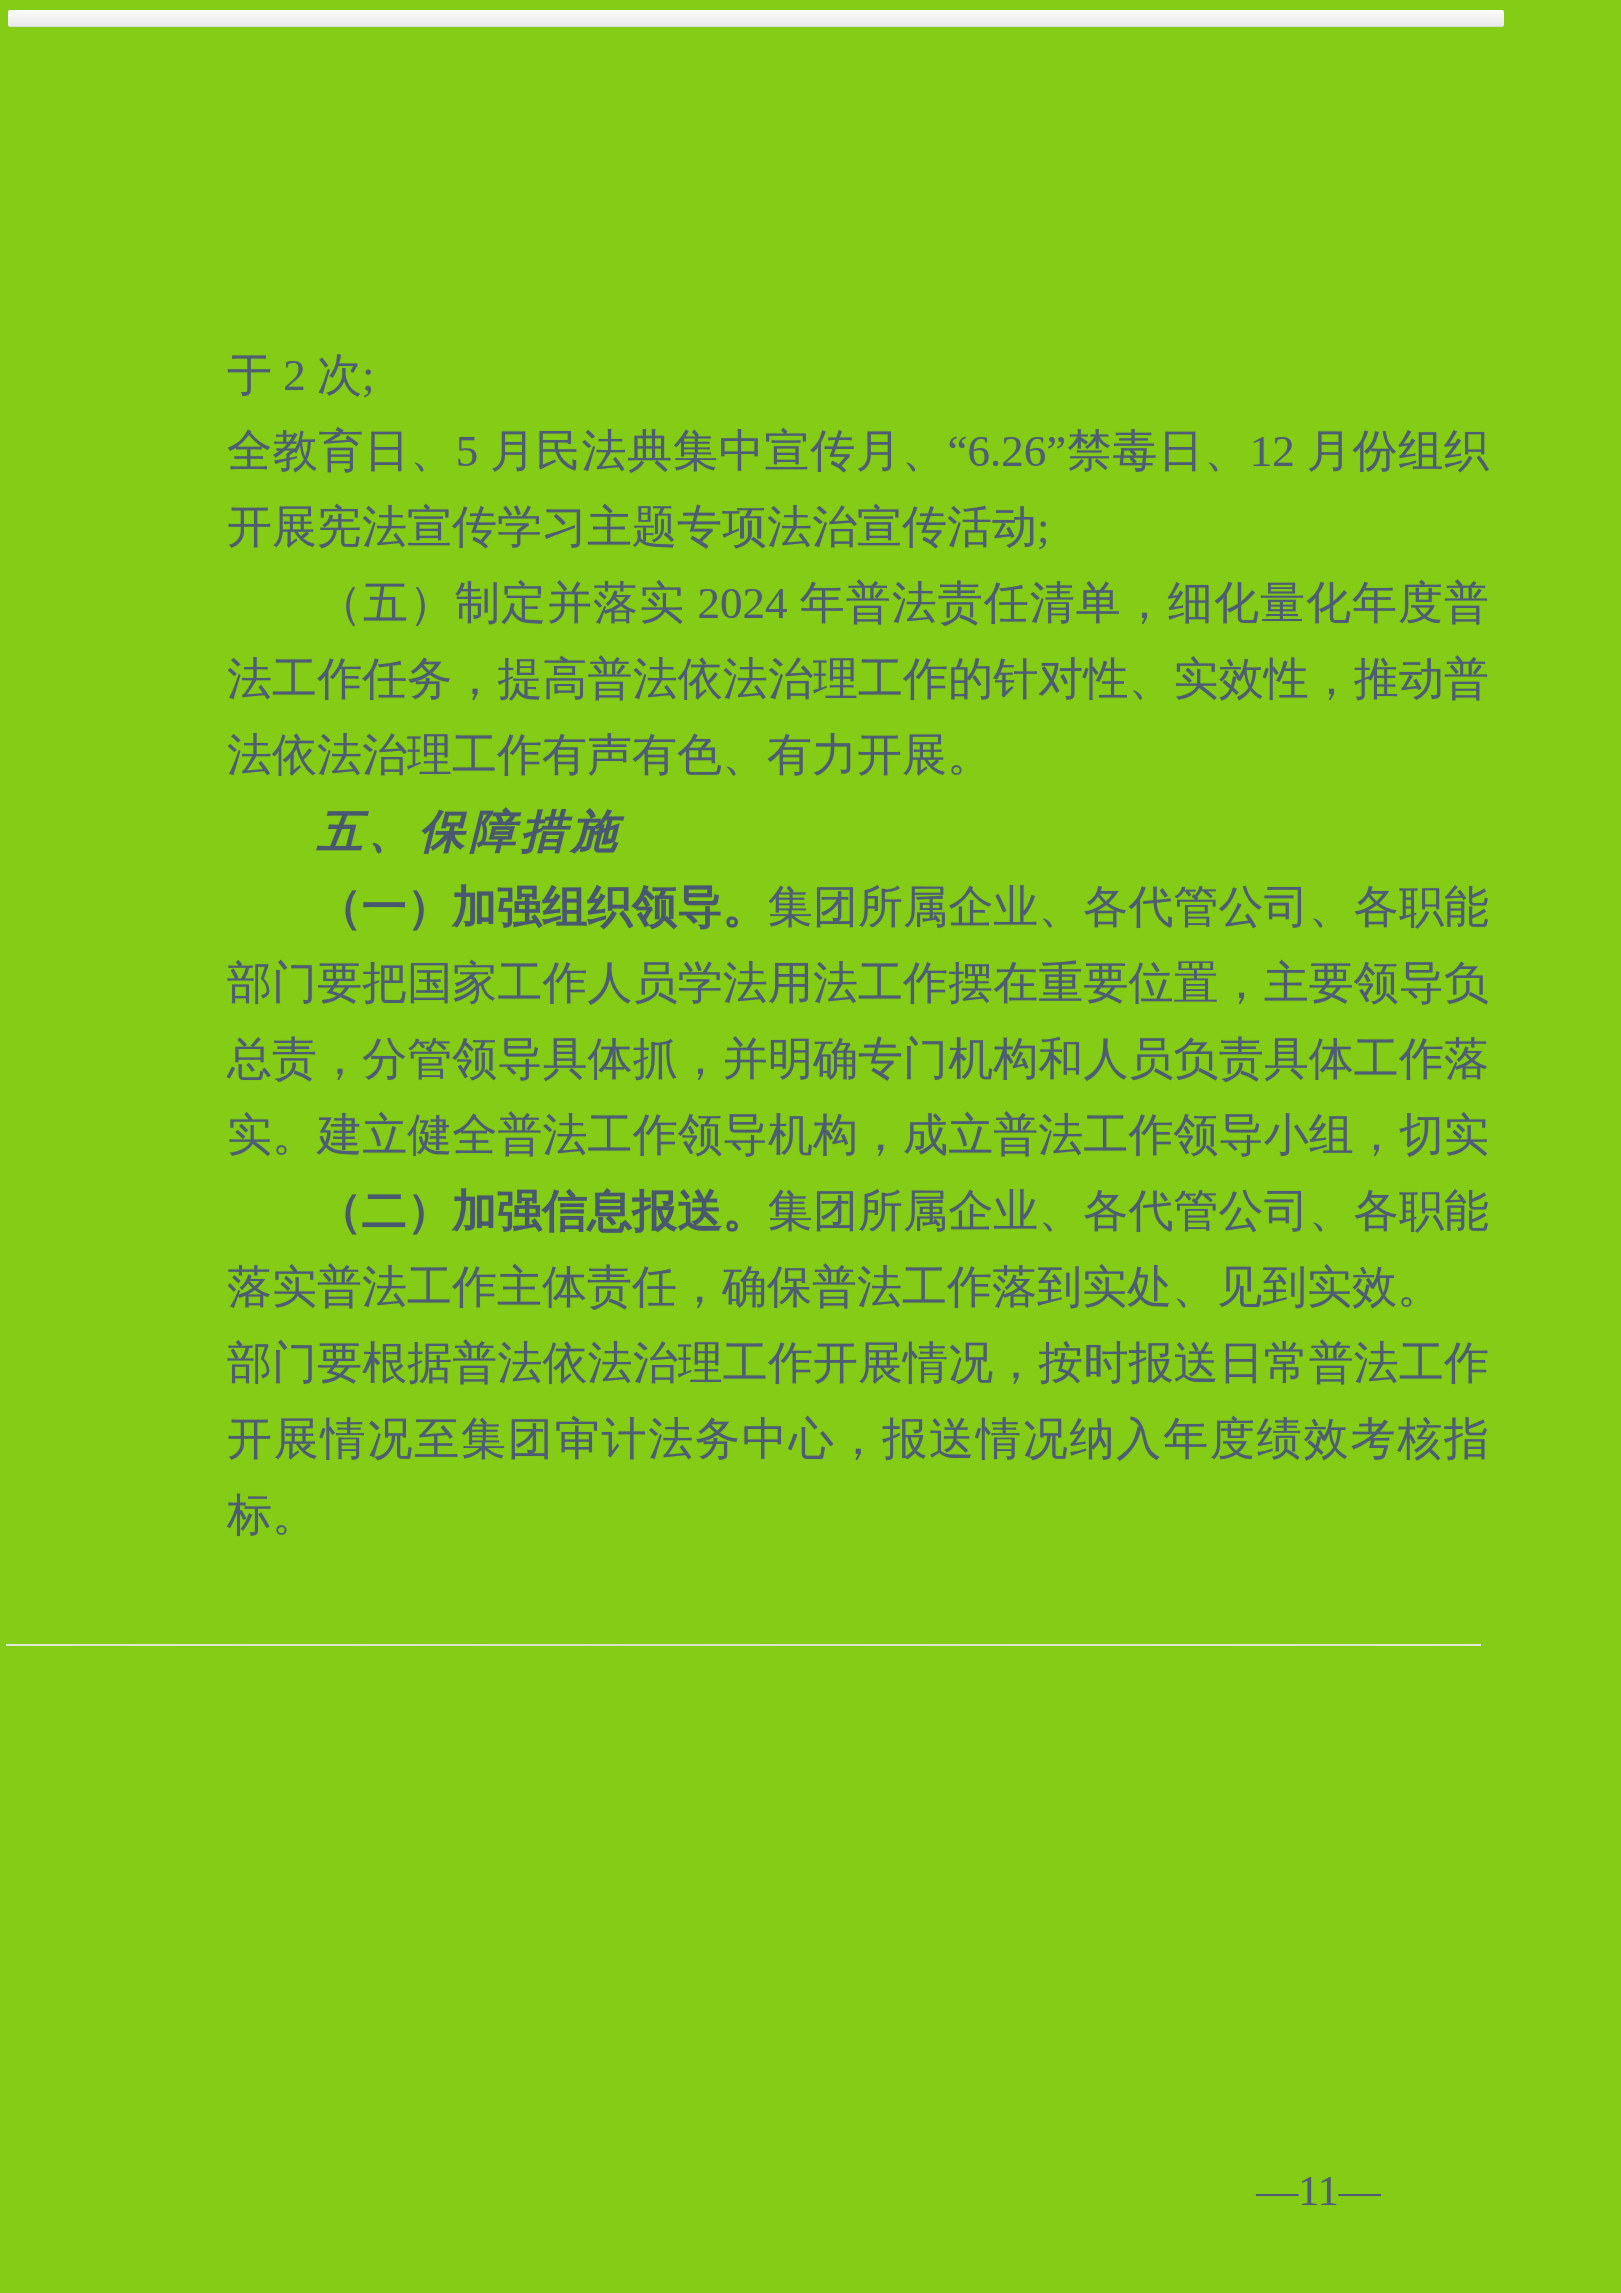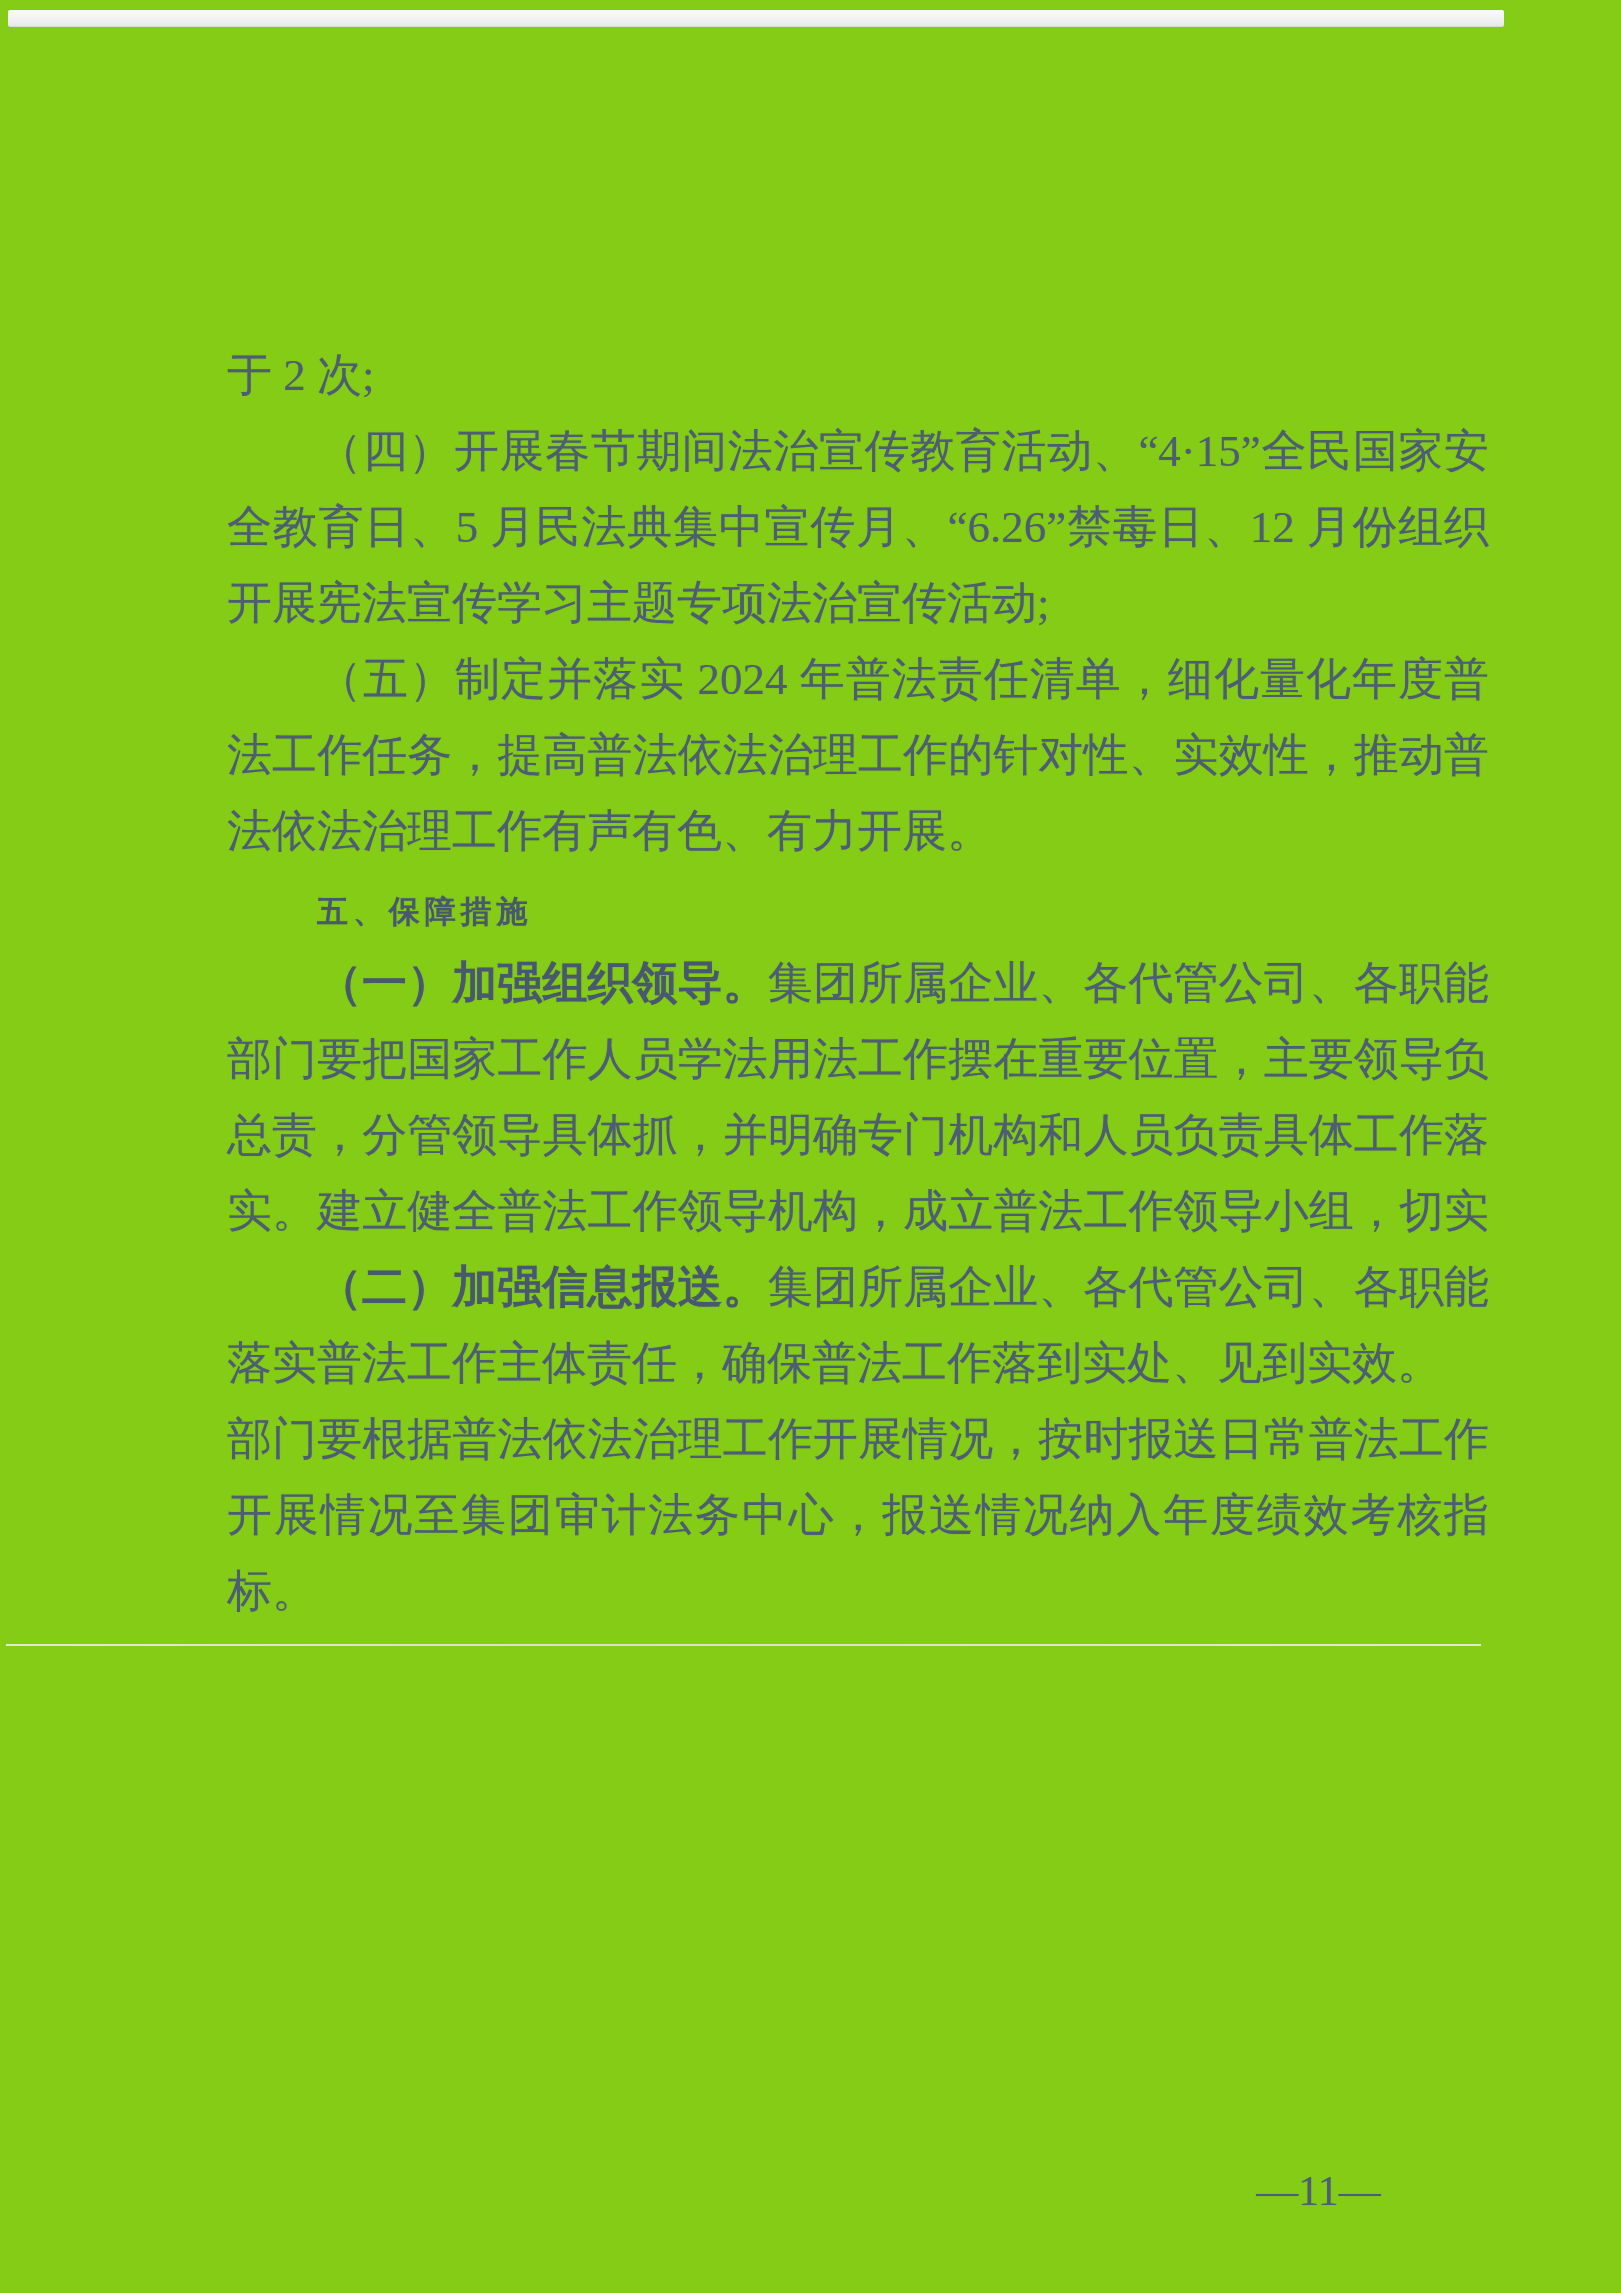--- a/index.html
+++ b/index.html
@@ -57,43 +57,43 @@
   }
   .line.indent {
     padding-left: 90px;
   }
   .seg-bold, .seg-heading {
     font-family: "Liberation Sans", "DejaVu Sans", sans-serif;
     font-weight: 700;
     color: #48586f;
   }
   .seg-heading {
-    font-size: 31px;
+    font-size: 46px;
     letter-spacing: 4.9px;
+    font-style: italic;
   }
   .page-number {
     position: absolute;
     left: 1240px;
     top: 2162px;
     width: 157px;
     font-size: 42px;
     line-height: 59px;
     color: #4d5d73;
     text-align: center;
     text-shadow: 0 0 1px rgba(77, 93, 115, 0.35);
   }
 </style>
 </head>
 <body>
 
 <div class="page">
   <div class="scan-band-top"></div>
   <div class="textblock">
       <div class="line"><span class="seg seg-body">于 2 次;</span></div>
-      <div class="line indent fill"><span class="seg seg-body">（四）开展春节期间法治宣传教育活动、“4·15”全民国家安</span></div>
       <div class="line fill"><span class="seg seg-body">全教育日、5 月民法典集中宣传月、“6.26”禁毒日、12 月份组织</span></div>
       <div class="line"><span class="seg seg-body">开展宪法宣传学习主题专项法治宣传活动;</span></div>
       <div class="line indent fill"><span class="seg seg-body">（五）制定并落实 2024 年普法责任清单，细化量化年度普</span></div>
       <div class="line fill"><span class="seg seg-body">法工作任务，提高普法依法治理工作的针对性、实效性，推动普</span></div>
       <div class="line"><span class="seg seg-body">法依法治理工作有声有色、有力开展。</span></div>
       <div class="line indent"><span class="seg seg-heading">五、保障措施</span></div>
       <div class="line indent fill"><span class="seg seg-bold">（一）加强组织领导。</span><span class="seg seg-body">集团所属企业、各代管公司、各职能</span></div>
       <div class="line fill"><span class="seg seg-body">部门要把国家工作人员学法用法工作摆在重要位置，主要领导负</span></div>
       <div class="line fill"><span class="seg seg-body">总责，分管领导具体抓，并明确专门机构和人员负责具体工作落</span></div>
       <div class="line fill"><span class="seg seg-body">实。建立健全普法工作领导机构，成立普法工作领导小组，切实</span></div>

